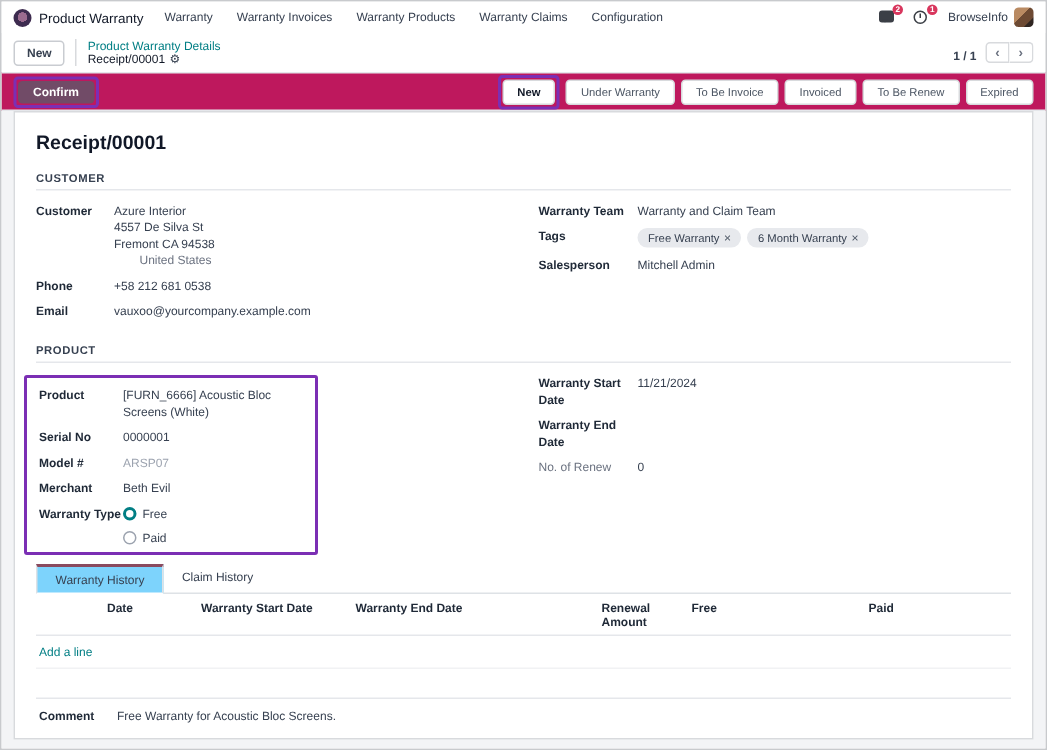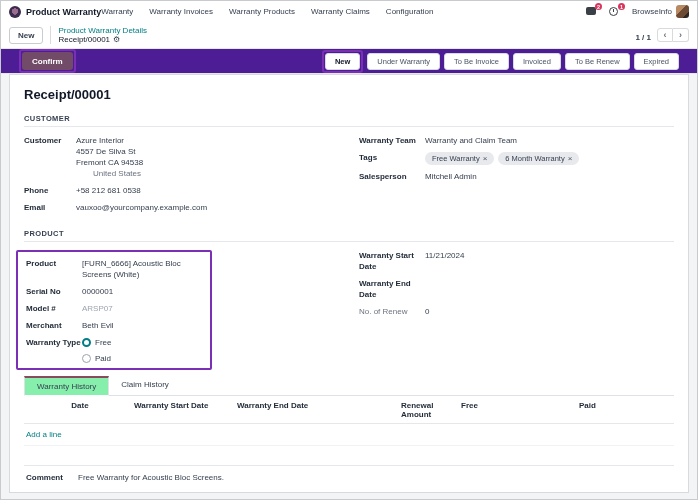--- a/index.html
+++ b/index.html
@@ -12,21 +12,21 @@
     border:1px solid #c8cacd;
     display:flex; flex-direction:column;
     overflow:hidden;
   }
 
   
   .navbar { height:21px; background:#fff; display:flex; align-items:center; padding:0 8px; flex:0 0 auto; }
   .app-icon { width:12px; height:12px; border-radius:50%;
     background:radial-gradient(circle at 50% 45%, #9b6b8f 0 35%, #3d2b4f 36% 100%);
     margin-right:5px; flex:0 0 auto; }
-  .app-name { font-weight:bold; font-size:9px; color:#111827; white-space:nowrap; }
+  .app-name { font-weight:normal; font-size:9px; color:#111827; margin-right:14px; white-space:nowrap; }
   .nav-menu { display:flex; gap:16px; }
   .nav-menu span { font-size:8px; color:#374151; cursor:pointer; white-space:nowrap; }
   .nav-right { margin-left:auto; display:flex; align-items:center; gap:11px; }
   .nav-ico-wrap { position:relative; width:12px; height:11px; }
   .chat-ico { width:10px; height:8px; background:#3b3f46; border-radius:2px; position:absolute; left:0; top:1px; }
   .chat-ico:after { content:""; position:absolute; left:2px; bottom:-2px;
     border:2px solid transparent; border-top-color:#3b3f46; }
   .clock-ico { width:9px; height:9px; border:1.4px solid #3b3f46; border-radius:50%; position:absolute; left:0; top:1px; }
   .clock-ico:after { content:""; position:absolute; left:3px; top:1px; width:1px; height:3px; background:#3b3f46; }
   .badge { position:absolute; top:-3px; right:-4px; background:#d8365d; color:#fff;
@@ -47,22 +47,22 @@
   .crumb-current { font-size:8px; color:#111827; display:flex; align-items:center; gap:3px; }
   .gear { font-size:8px; color:#374151; cursor:pointer; }
   .pager { margin-left:auto; display:flex; align-items:flex-end; gap:6px; font-size:8px; color:#374151;font-weight:bold; }
   .pager-btns { display:flex; }
   .pager-btn { width:16px; height:14px; border:1px solid #d8dadd; background:#fff; color:#6b7280;
     display:flex; align-items:center; justify-content:center; font-size:9px; cursor:pointer; }
   .pager-btn:first-child { border-radius:3px 0 0 3px; }
   .pager-btn:last-child { border-radius:0 3px 3px 0; border-left:none; }
 
   
-  .action-bar { height:26px; background:#4c1d95; border-top:1px solid #e5e7eb; border-bottom:1px solid #e5e7eb;
-    display:flex; padding:0 18px; flex:0 0 auto; }
+  .action-bar { height:26px; background:#be185d; border-top:1px solid #e5e7eb; border-bottom:1px solid #e5e7eb;
+    display:flex; align-items:center; padding:0 8px; flex:0 0 auto; }
   .annot { border:2px solid #7b2fb4; border-radius:3px; padding:1px; display:inline-flex; }
   .btn-confirm { background:#714b67; color:#fff; border:none; border-radius:3px;
     font-size:8px; font-weight:bold; padding:3px 10px; cursor:pointer; }
   .stages { margin-left:auto; display:flex; gap:4px; align-items:center; }
   .stage { border:1px solid #d8dadd; background:#fff; color:#4b5563; font-size:7.5px;
     padding:3px 9px; border-radius:3px; cursor:pointer; white-space:nowrap; }
   .stage.active { font-weight:bold; color:#111827; }
 
   
   .sheet-wrap { flex:1 1 auto; background:#f3f4f6; padding:0 8px 6px; display:flex; min-height:0; }
@@ -95,21 +95,21 @@
 
   .radio-row { display:flex; align-items:center; gap:4px; margin-bottom:5px; }
   .radio { width:9px; height:9px; border-radius:50%; flex:0 0 auto; }
   .radio.sel { border:2.5px solid #017e84; background:#fff; }
   .radio.unsel { border:1px solid #9ca3af; background:#fff; }
   .radio-lbl { font-size:8px; color:#374151; }
 
   
   .tabs { display:flex; border-bottom:1px solid #dee2e6; margin-top:4px; }
   .tab { font-size:8px; color:#374151; padding:4px 12px; cursor:pointer; }
-  .tab.active { background:#86efac; border:1px solid #dee2e6; border-bottom:1px solid #fff;
+  .tab.active { background:#7dd3fc; border:1px solid #dee2e6; border-bottom:1px solid #fff;
     border-top:2px solid #8a4a5e; margin-bottom:-1px; font-weight:normal; }
   .table-head { display:flex; padding:5px 2px 4px; border-bottom:1px solid #e5e7eb; }
   .th { font-size:8px; font-weight:bold; color:#1f2937; }
   .th:nth-child(1){ flex:0 0 108px;text-align:center; }
   .th:nth-child(2){ flex:0 0 103px; }
   .th:nth-child(3){ flex:0 0 164px; }
   .th:nth-child(4){ flex:0 0 60px; }
   .th:nth-child(5){ flex:0 0 118px; }
   .th:nth-child(6){ flex:1; }
   .add-line { color:#017e84; font-size:8px; padding:6px 2px; cursor:pointer; border-bottom:1px solid #f1f2f4; }

